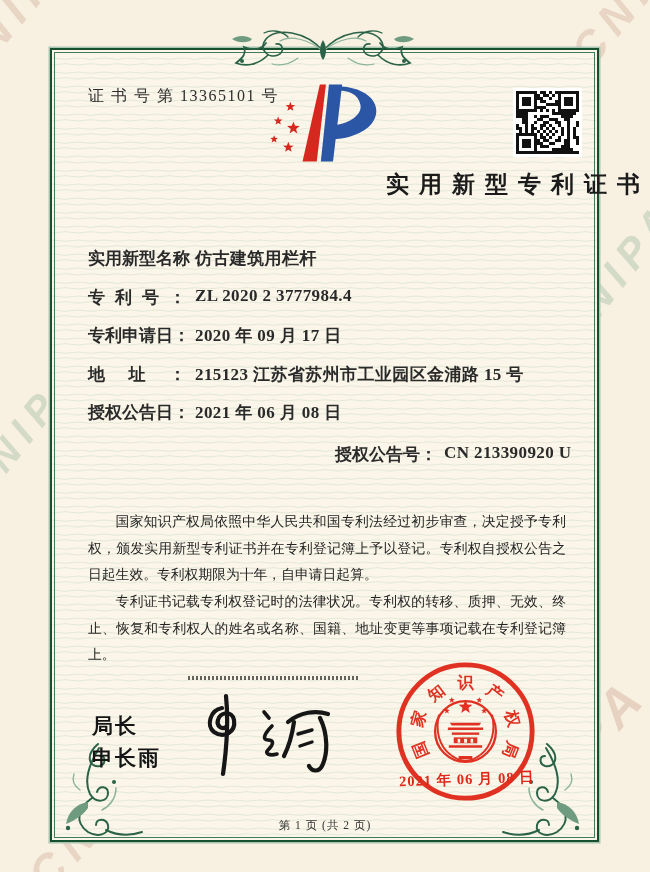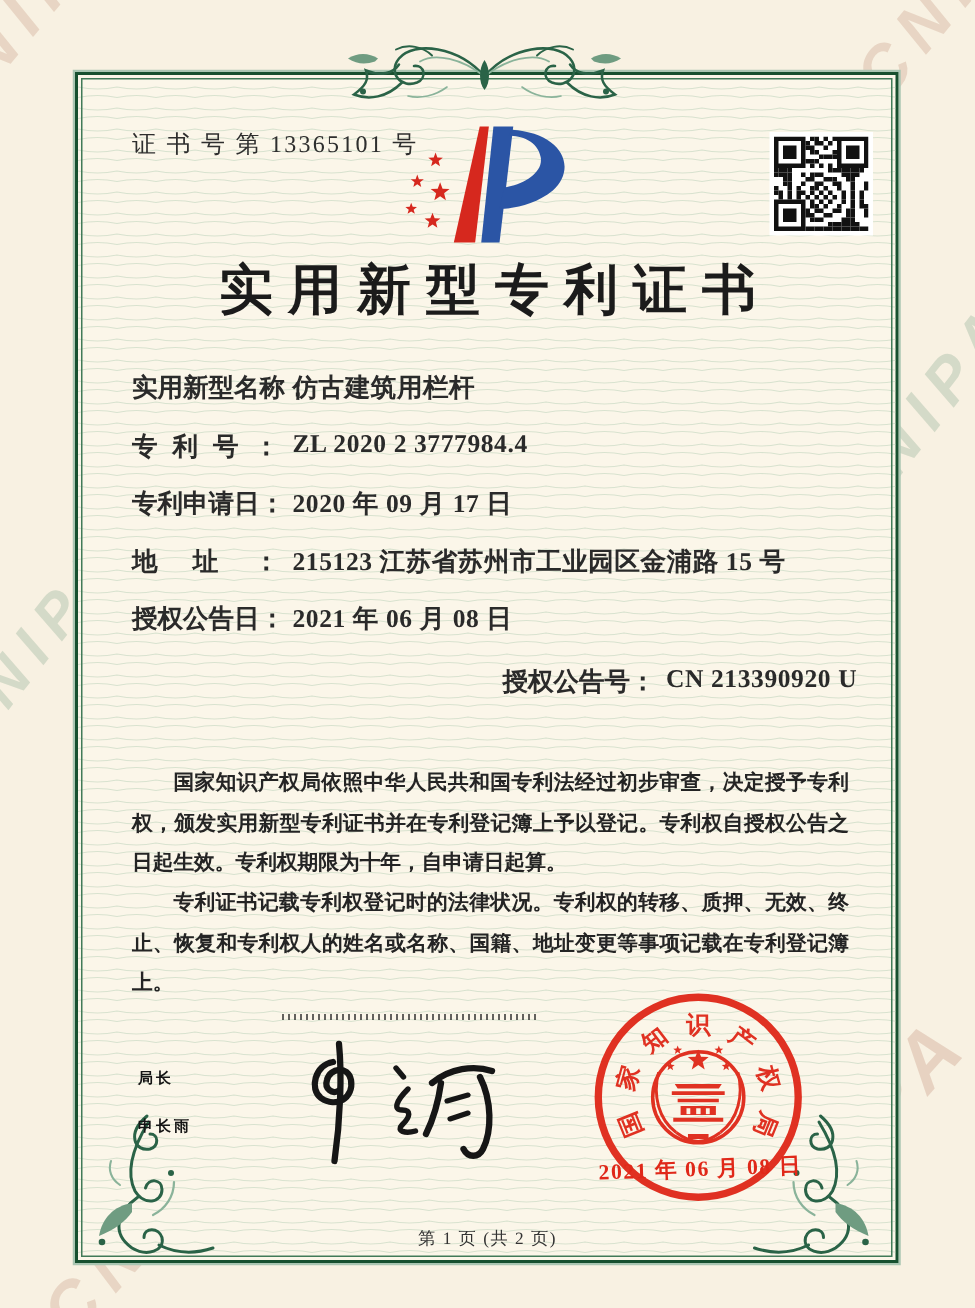--- a/index.html
+++ b/index.html
@@ -23,39 +23,39 @@
   .frame-inner{position:absolute;inset:2px;border:1px solid #417a58;pointer-events:none;}
   .waves{position:absolute;inset:0;width:100%;height:100%;}
   .orn{position:absolute;pointer-events:none;}
   .orn-top{left:228px;top:24px;width:190px;height:50px;}
   .orn-bl{left:44px;top:740px;width:102px;height:102px;}
   .orn-br{left:499px;top:740px;width:102px;height:102px;transform:scaleX(-1);}
   
   .cert-no{position:absolute;left:88px;top:86px;font-size:16px;letter-spacing:1.5px;color:#2e2e2e;}
   .logo{position:absolute;left:266px;top:80px;width:132px;height:86px;}
   .qr{position:absolute;left:513px;top:88px;width:69px;height:69px;background:#fff;padding:3px;box-sizing:border-box;}
-  .title{position:absolute;left:0;right:0;top:169px;text-align:center;font-size:36px;
+  .title{position:absolute;left:0;right:0;top:169px;text-align:right;font-size:23px;
          font-weight:600;letter-spacing:10px;padding-left:10px;color:#1b1b1b;}
   
   .fields{position:absolute;left:88px;top:247px;width:480px;font-size:17px;font-weight:bold;}
   .row{height:38.6px;position:relative;white-space:nowrap;}
   .lbl{display:inline-block;width:98px;text-align:justify;text-align-last:justify;
        -moz-text-align-last:justify;vertical-align:top;}
   .val{margin-left:9px;letter-spacing:0.4px;}
   .grp2{position:absolute;left:247px;top:0;margin-top:42px;}
   .grp2 .lbl{width:100px;}
   
   .paras{position:absolute;left:88px;top:509px;width:478px;font-size:13.8px;line-height:1.93;
          text-align:justify;color:#242424;}
-  .paras p{margin:0;text-indent:2em;font-weight:bold;}
+  .paras p{margin:0;text-indent:2em;}
   
   .micro{position:absolute;left:188px;top:676px;width:172px;height:4px;opacity:.7;
          background:repeating-linear-gradient(90deg,#222 0 1.5px,transparent 1.5px 4px);}
   .officials{position:absolute;left:92px;font-family:"Liberation Sans","DejaVu Sans",sans-serif;
-             font-weight:700;font-size:10px;color:#151515;letter-spacing:2px;}
+             font-weight:700;font-size:21px;color:#151515;letter-spacing:2px;}
   .off-title{top:712px;}
   .off-name{top:744px;}
   .sig{position:absolute;left:192px;top:682px;width:158px;height:102px;}
   .seal{position:absolute;left:392px;top:658px;width:147px;height:147px;opacity:.96;}
   .seal-date{position:absolute;left:399px;top:770px;color:#e02819;font-size:14.5px;font-weight:600;
              letter-spacing:1px;white-space:nowrap;transform:rotate(-2deg);}
   .footer{position:absolute;left:0;right:0;top:818px;text-align:center;font-size:11.5px;
           letter-spacing:1px;color:#333;}
 </style>
 </head>

